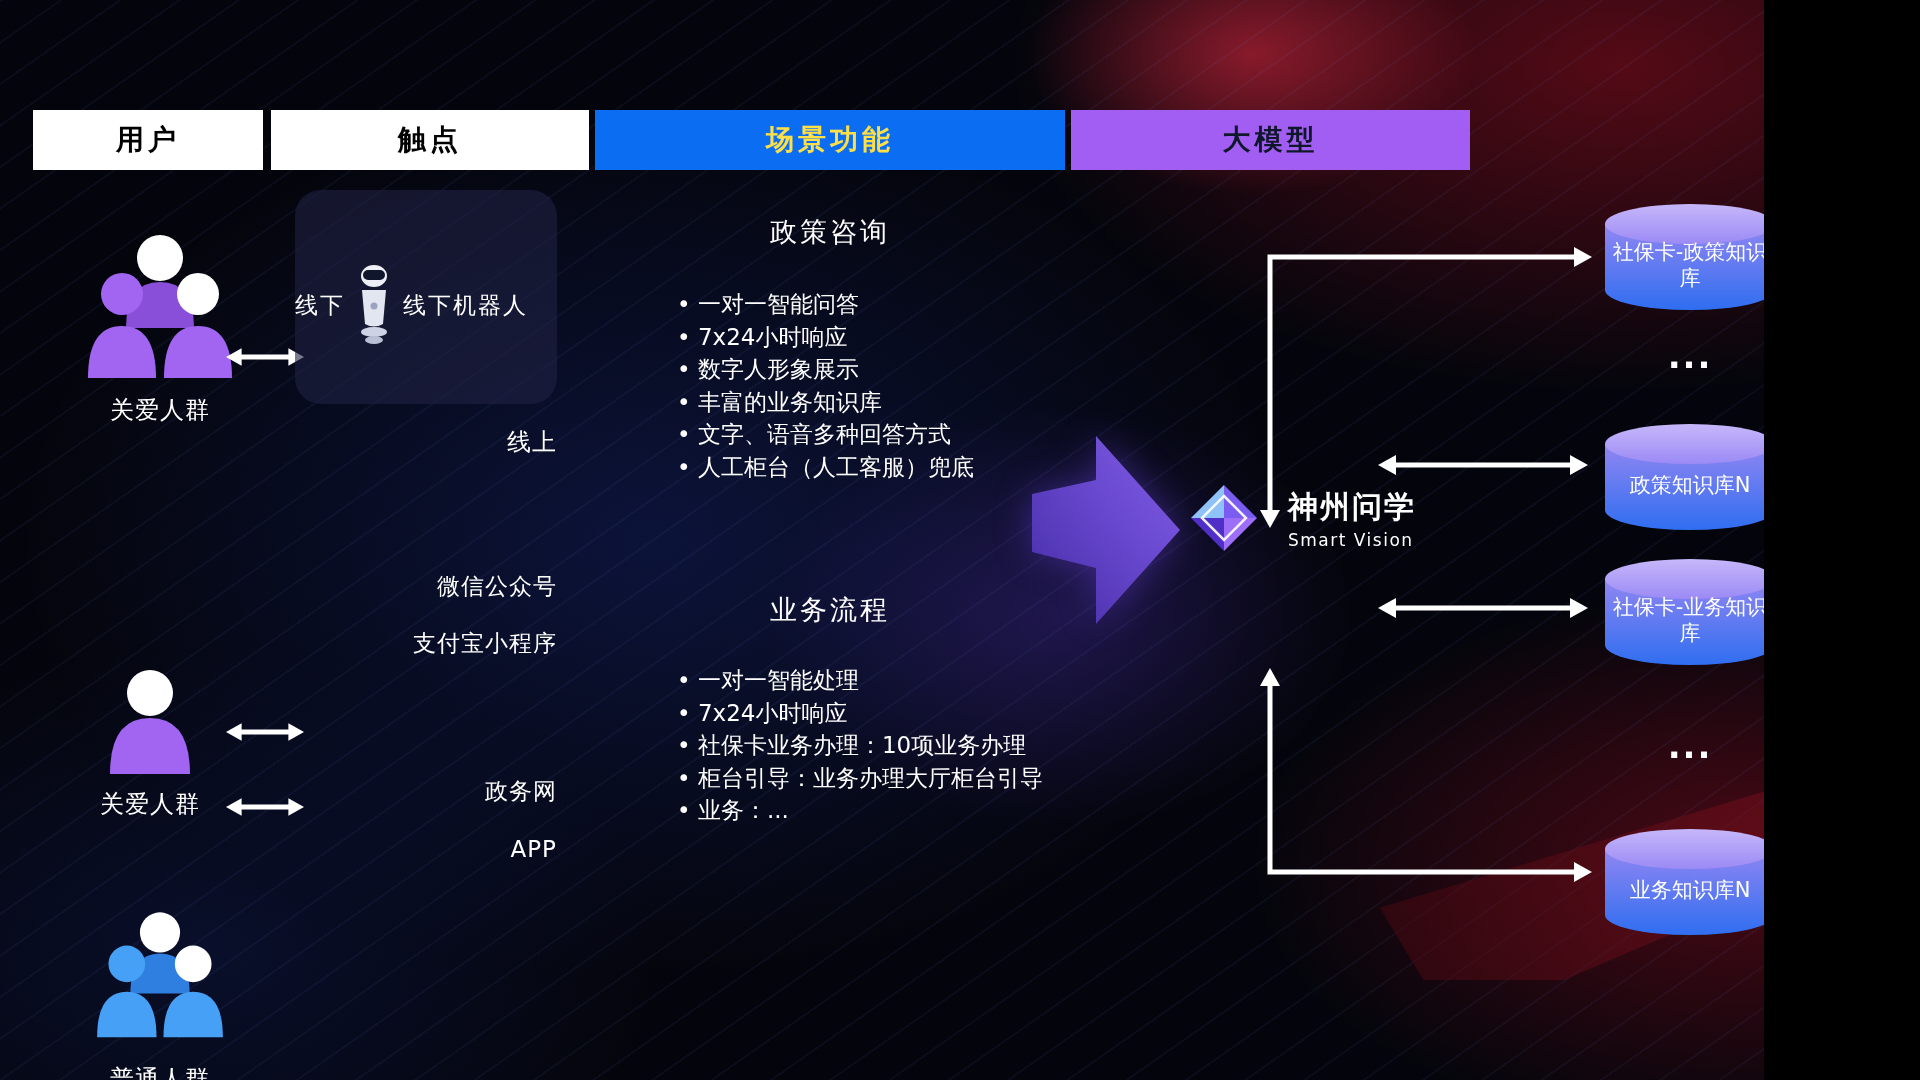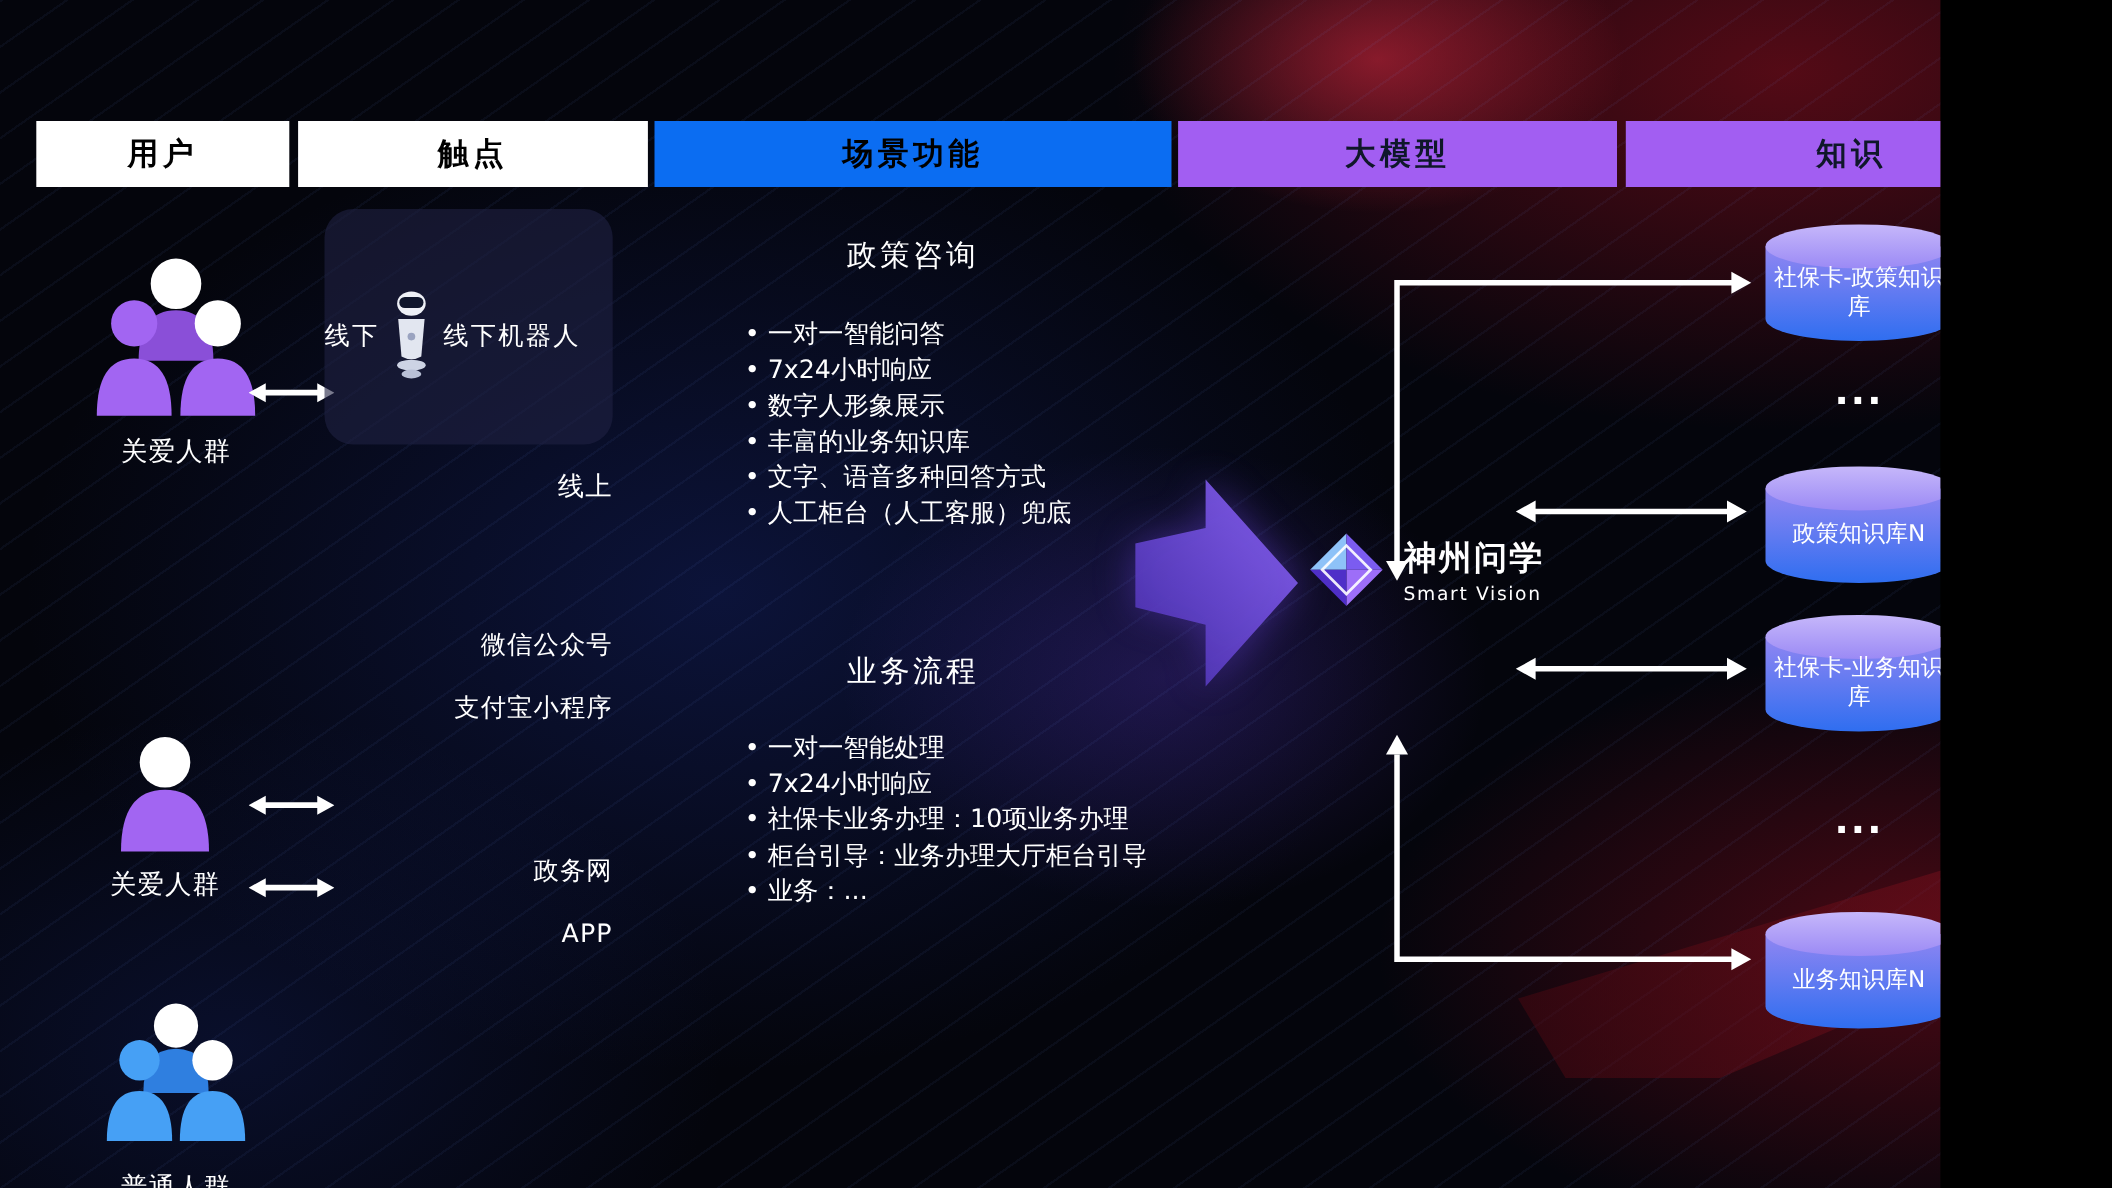--- a/index.html
+++ b/index.html
@@ -28,42 +28,42 @@
     clip-path:polygon(0 62%, 72% 0, 100% 20%, 34% 100%, 8% 100%);
     opacity:.5;
   }
   
   .hdr{
     position:absolute;top:110px;height:60px;
     display:flex;align-items:center;justify-content:center;
     font-size:28px;font-weight:700;letter-spacing:4px;
   }
   .hdr.white{background:#ffffff;color:#000;}
-  .hdr.blue{background:#0b6df2;color:#000000;}
+  .hdr.blue{background:#0b6df2;color:#fde047;}
   .hdr.purple{background:#a25ef2;color:#0f172a;}
   
   .user-block{position:absolute;display:flex;flex-direction:column;align-items:center;}
   .user-label{font-size:24px;letter-spacing:1px;}
   .darrow{position:absolute;}
   
   .offline-box{
     position:absolute;left:295px;top:190px;width:262px;height:198px;
     background:rgba(32,34,66,.6);border-radius:26px;
     display:flex;flex-direction:row;align-items:center;padding-top:16px;gap:6px;
   }
   .tp-title{font-size:23px;letter-spacing:2px;}
   .tp-text{position:absolute;left:295px;width:262px;text-align:right;font-size:23px;letter-spacing:1px;}
   
   .scn-title{position:absolute;left:595px;width:470px;text-align:center;font-size:27px;letter-spacing:3px;}
   .scn-list{position:absolute;left:677px;width:400px;list-style:none;margin:0;padding:0;}
   .scn-list li{font-size:23px;line-height:32.6px;white-space:nowrap;}
   .scn-list li::before{content:"• ";}
   
   .big-arrow{position:absolute;left:1032px;top:424px;filter:drop-shadow(0 0 18px rgba(110,70,230,.45));}
-  .model-block{position:absolute;left:1188px;top:482px;display:flex;align-items:center;gap:16px;justify-content:flex-end;}
+  .model-block{position:absolute;left:1188px;top:482px;display:flex;align-items:center;gap:28px;justify-content:flex-end;}
   .model-name{font-size:30px;font-weight:700;letter-spacing:2px;}
   .model-sub{font-size:17px;letter-spacing:1.5px;margin-top:2px;}
   
   .db{position:absolute;left:1601px;width:178px;height:112px;}
   .db svg{position:absolute;left:0;top:0;}
   .db-label{
     position:absolute;left:10px;right:10px;top:0;bottom:0;
     display:flex;align-items:center;justify-content:center;text-align:center;
     padding-top:14px;font-size:21px;line-height:26px;
   }
@@ -92,21 +92,20 @@
     </defs>
   </svg>
 
   <div class="streaks"></div>
   <div class="ribbon"></div>
 
   <div class="hdr white" style="left:33px;width:230px">用户</div>
   <div class="hdr white" style="left:271px;width:318px">触点</div>
   <div class="hdr blue" style="left:595px;width:470px">场景功能</div>
   <div class="hdr purple" style="left:1071px;width:399px">大模型</div>
-  <div class="hdr purple" style="left:1478px;width:410px">知识</div>
 
   <div class="user-block" style="left:70px;top:230px;width:180px;gap:14px">
     <svg width="160" height="150" viewBox="0 0 160 150">
       <circle cx="80" cy="28" r="23" fill="#ffffff"></circle>
       <path d="M46 98 q0 -46 34 -46 q34 0 34 46 z" fill="#8a4fd8"></path>
       <circle cx="42" cy="64" r="21" fill="#a265f2"></circle>
       <path d="M8 148 q0 -52 34 -52 q34 0 34 52 z" fill="#a265f2"></path>
       <circle cx="118" cy="64" r="21" fill="#ffffff"></circle>
       <path d="M84 148 q0 -52 34 -52 q34 0 34 52 z" fill="#a265f2"></path>
     </svg>

